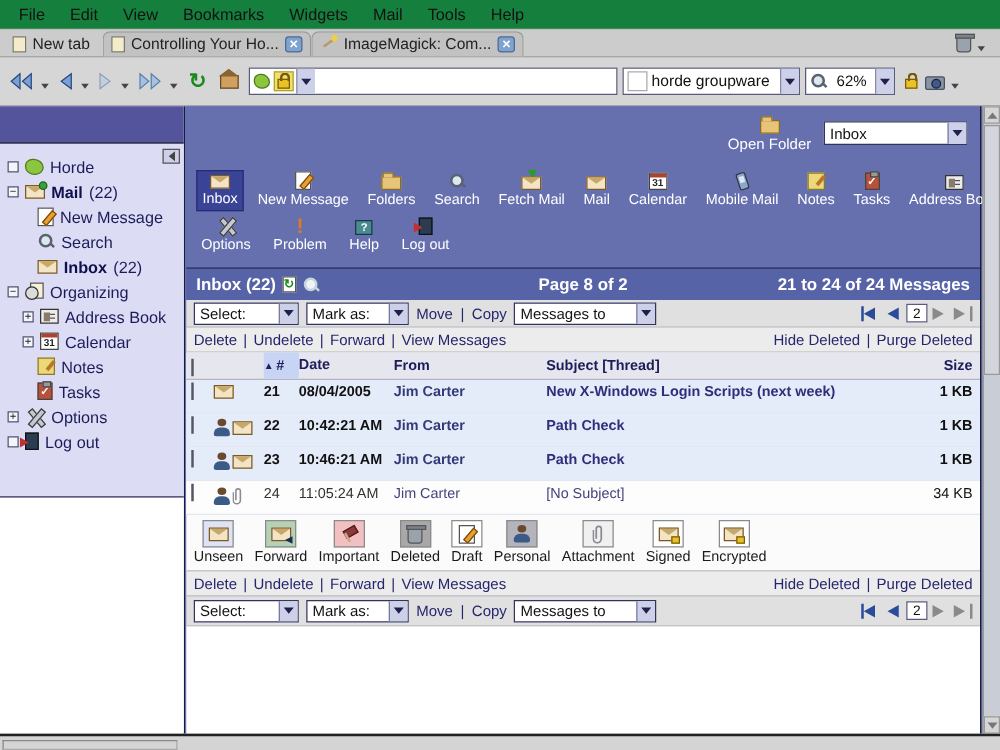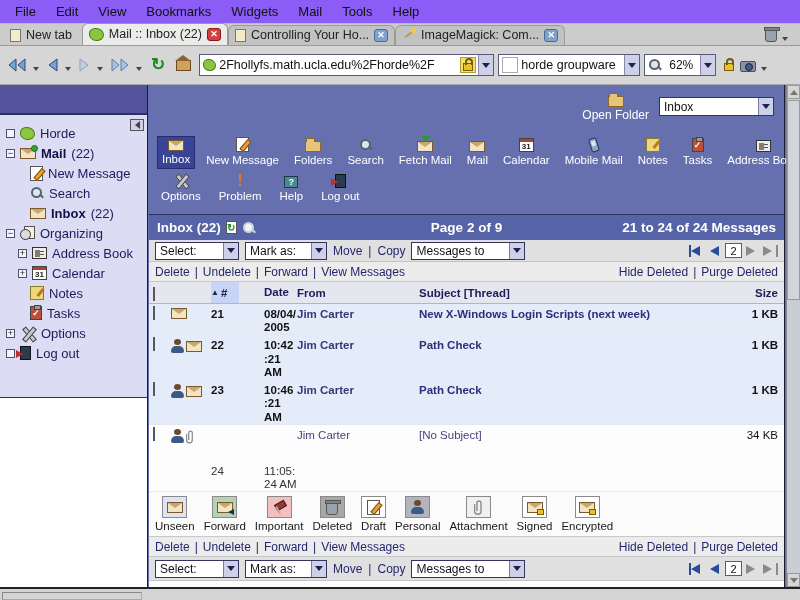--- a/index.html
+++ b/index.html
@@ -2,21 +2,21 @@
 <html><head>
 <meta charset="utf-8">
 <style>
   * { margin:0; padding:0; box-sizing:border-box; }
   html,body { width:800px; height:600px; overflow:hidden; }
   body { font-family:"Liberation Sans", sans-serif; background:#d6d6d6; }
   .screen { position:relative; width:800px; height:600px; background:#d6d6d6; }
 
   
   .menubar { position:absolute; top:0; left:0; width:800px; height:24px;
-    background:#8b5cf6; display:flex; align-items:center; gap:2px; padding-left:6px;
+    background:#15803d; display:flex; align-items:center; gap:2px; padding-left:6px;
     border-bottom:1px solid #bdbdbd; }
   .menu-item { font-size:13px; color:#111; padding:3px 9px; cursor:default; }
 
   
   .tabbar { position:absolute; top:24px; left:0; width:800px; height:22px;
     background:#cccccc; display:flex; align-items:flex-end; padding-left:4px;
     border-bottom:1px solid #9a9a9a; }
   .newtab-btn { display:flex; align-items:center; gap:5px; font-size:12.5px; color:#222;
     padding:2px 10px 3px 6px; }
   .tab { display:flex; align-items:center; gap:5px; font-size:12.5px; color:#222;
@@ -220,30 +220,30 @@
   .mtable { background:#fff; }
   .mrow { display:flex; align-items:flex-start; font-size:11.5px; }
   .mhead { height:22px; background:#e6e6ee; border-bottom:1px solid #b4b4c4; align-items:center;
     color:#1c1c5a; font-weight:bold; }
   .c-check { width:22px; padding:3px 0 0 4px; }
   .cb { width:11px; height:11px; background:#fff; border:1px solid #556; box-shadow:inset 1px 1px 0 #bbb; }
   .c-icons { width:40px; display:flex; gap:2px; padding-top:4px; align-items:center; }
   .c-num { width:28px; padding-top:4px; }
   .mhead .c-num { align-self:stretch; display:flex; align-items:center; padding-top:0; background:#c8d4f4; gap:2px; }
   .sort { font-size:8px; color:#20205e; }
-  .c-date { width:58px; padding-top:4px; overflow-wrap:anywhere; line-height:1.15;padding-left:25px; }
+  .c-date { width:76px; padding-top:4px; overflow-wrap:anywhere; line-height:1.15; }
   .c-from { width:122px; padding-top:4px; }
   .c-subj { flex:1; padding-top:4px; }
   .c-size { width:52px; padding:4px 6px 0 0; text-align:right; }
   .mhead .c-date,.mhead .c-from,.mhead .c-subj,.mhead .c-size { padding-top:0; }
   .mr { min-height:27px; border-bottom:1px solid #e4e6f0; }
   .mr.unseen { background:#e4ebf9; font-weight:bold; }
   .mr.seen { background:#fdfdfe; color:#3a3a6e; }
   .mr .c-num, .mr .c-date { color:#111; }
-  .mr.seen .c-num, .mr.seen .c-date { color:#333; font-weight:normal;margin-top:36px; }
+  .mr.seen .c-num, .mr.seen .c-date { color:#333; font-weight:normal; }
   .t-from { color:#333a78; } .t-subj { color:#2e2e7a; cursor:pointer; }
   .mr.seen .t-from, .mr.seen .t-subj { color:#44447c; }
   .t-size { color:#111; }
 
   
   .legend { height:45px; background:#fbfbfb; display:flex; align-items:center; gap:9px;
     padding:0 6px; border-bottom:1px solid #c8c8c8; }
   .lgitem { display:flex; flex-direction:column; align-items:center; gap:2px; font-size:11.5px; color:#1a1a1a; }
   .lgbox { width:25px; height:22px; border:1px solid #8a8a8a; display:flex; align-items:center;
     justify-content:center; position:relative; }
@@ -286,25 +286,20 @@
     <span class="menu-item">Widgets</span>
     <span class="menu-item">Mail</span>
     <span class="menu-item">Tools</span>
     <span class="menu-item">Help</span>
   </div>
 
   <div class="tabbar">
     <div class="newtab-btn">
       <span class="i-page"></span>
       <span>New tab</span>
-    </div>
-    <div class="tab active">
-      <span class="i-horde"></span>
-      <span class="tab-label">Mail :: Inbox (22)</span>
-      <span class="tab-close red"></span>
     </div>
     <div class="tab">
       <span class="i-page"></span>
       <span class="tab-label">Controlling Your Ho...</span>
       <span class="tab-close blue"></span>
     </div>
     <div class="tab">
       <span class="i-wand"></span>
       <span class="tab-label">ImageMagick: Com...</span>
       <span class="tab-close blue"></span>
@@ -340,21 +335,20 @@
           <path d="M3 2 L10 8 L3 14 Z" fill="#a6c2e0" stroke="#5a82aa"></path>
           <path d="M12 2 L19 8 L12 14 Z" fill="#a6c2e0" stroke="#5a82aa"></path>
         </svg>
     </span>
       <span class="mini-caret"></span>
     <span class="i-refresh" style="margin:0 3px;"></span>
     <span class="i-home" style="margin:0 4px;"></span>
 
     <div class="combo" style="width:295px;">
       <span class="i-horde" style="width:13px;height:12px;margin-right:3px;"></span>
-      <input class="combo-input" style="flex: 1 1 0%;" readonly="" value="2Fhollyfs.math.ucla.edu%2Fhorde%2F">
       <span class="lockbadge">
           <span class="i-lock"></span>
         </span>
       <span class="combo-arrow">
           <span class="tri-down"></span>
         </span>
     </div>
 
     <div class="combo" style="width:142px;">
       <span class="i-g" style="margin-right:3px;"></span>
@@ -529,21 +523,21 @@
           <span>Log out</span>
         </div>
       </div>
 
       <div class="blue-titlebar">
         <div class="bt-left">
           <span>Inbox (22)</span>
           <span class="i-refresh-sm"></span>
           <span class="i-mag lt"></span>
         </div>
-        <div class="bt-center">Page 2 of 9</div>
+        <div class="bt-center">Page 8 of 2</div>
         <div class="bt-right">21 to 24 of 24 Messages</div>
       </div>
 
       <div class="actionbar">
         <div class="sel w-select">
           <span class="sel-text">Select:</span>
           <span class="sel-arrow">
               <span class="tri-down"></span>
             </span>
         </div>

